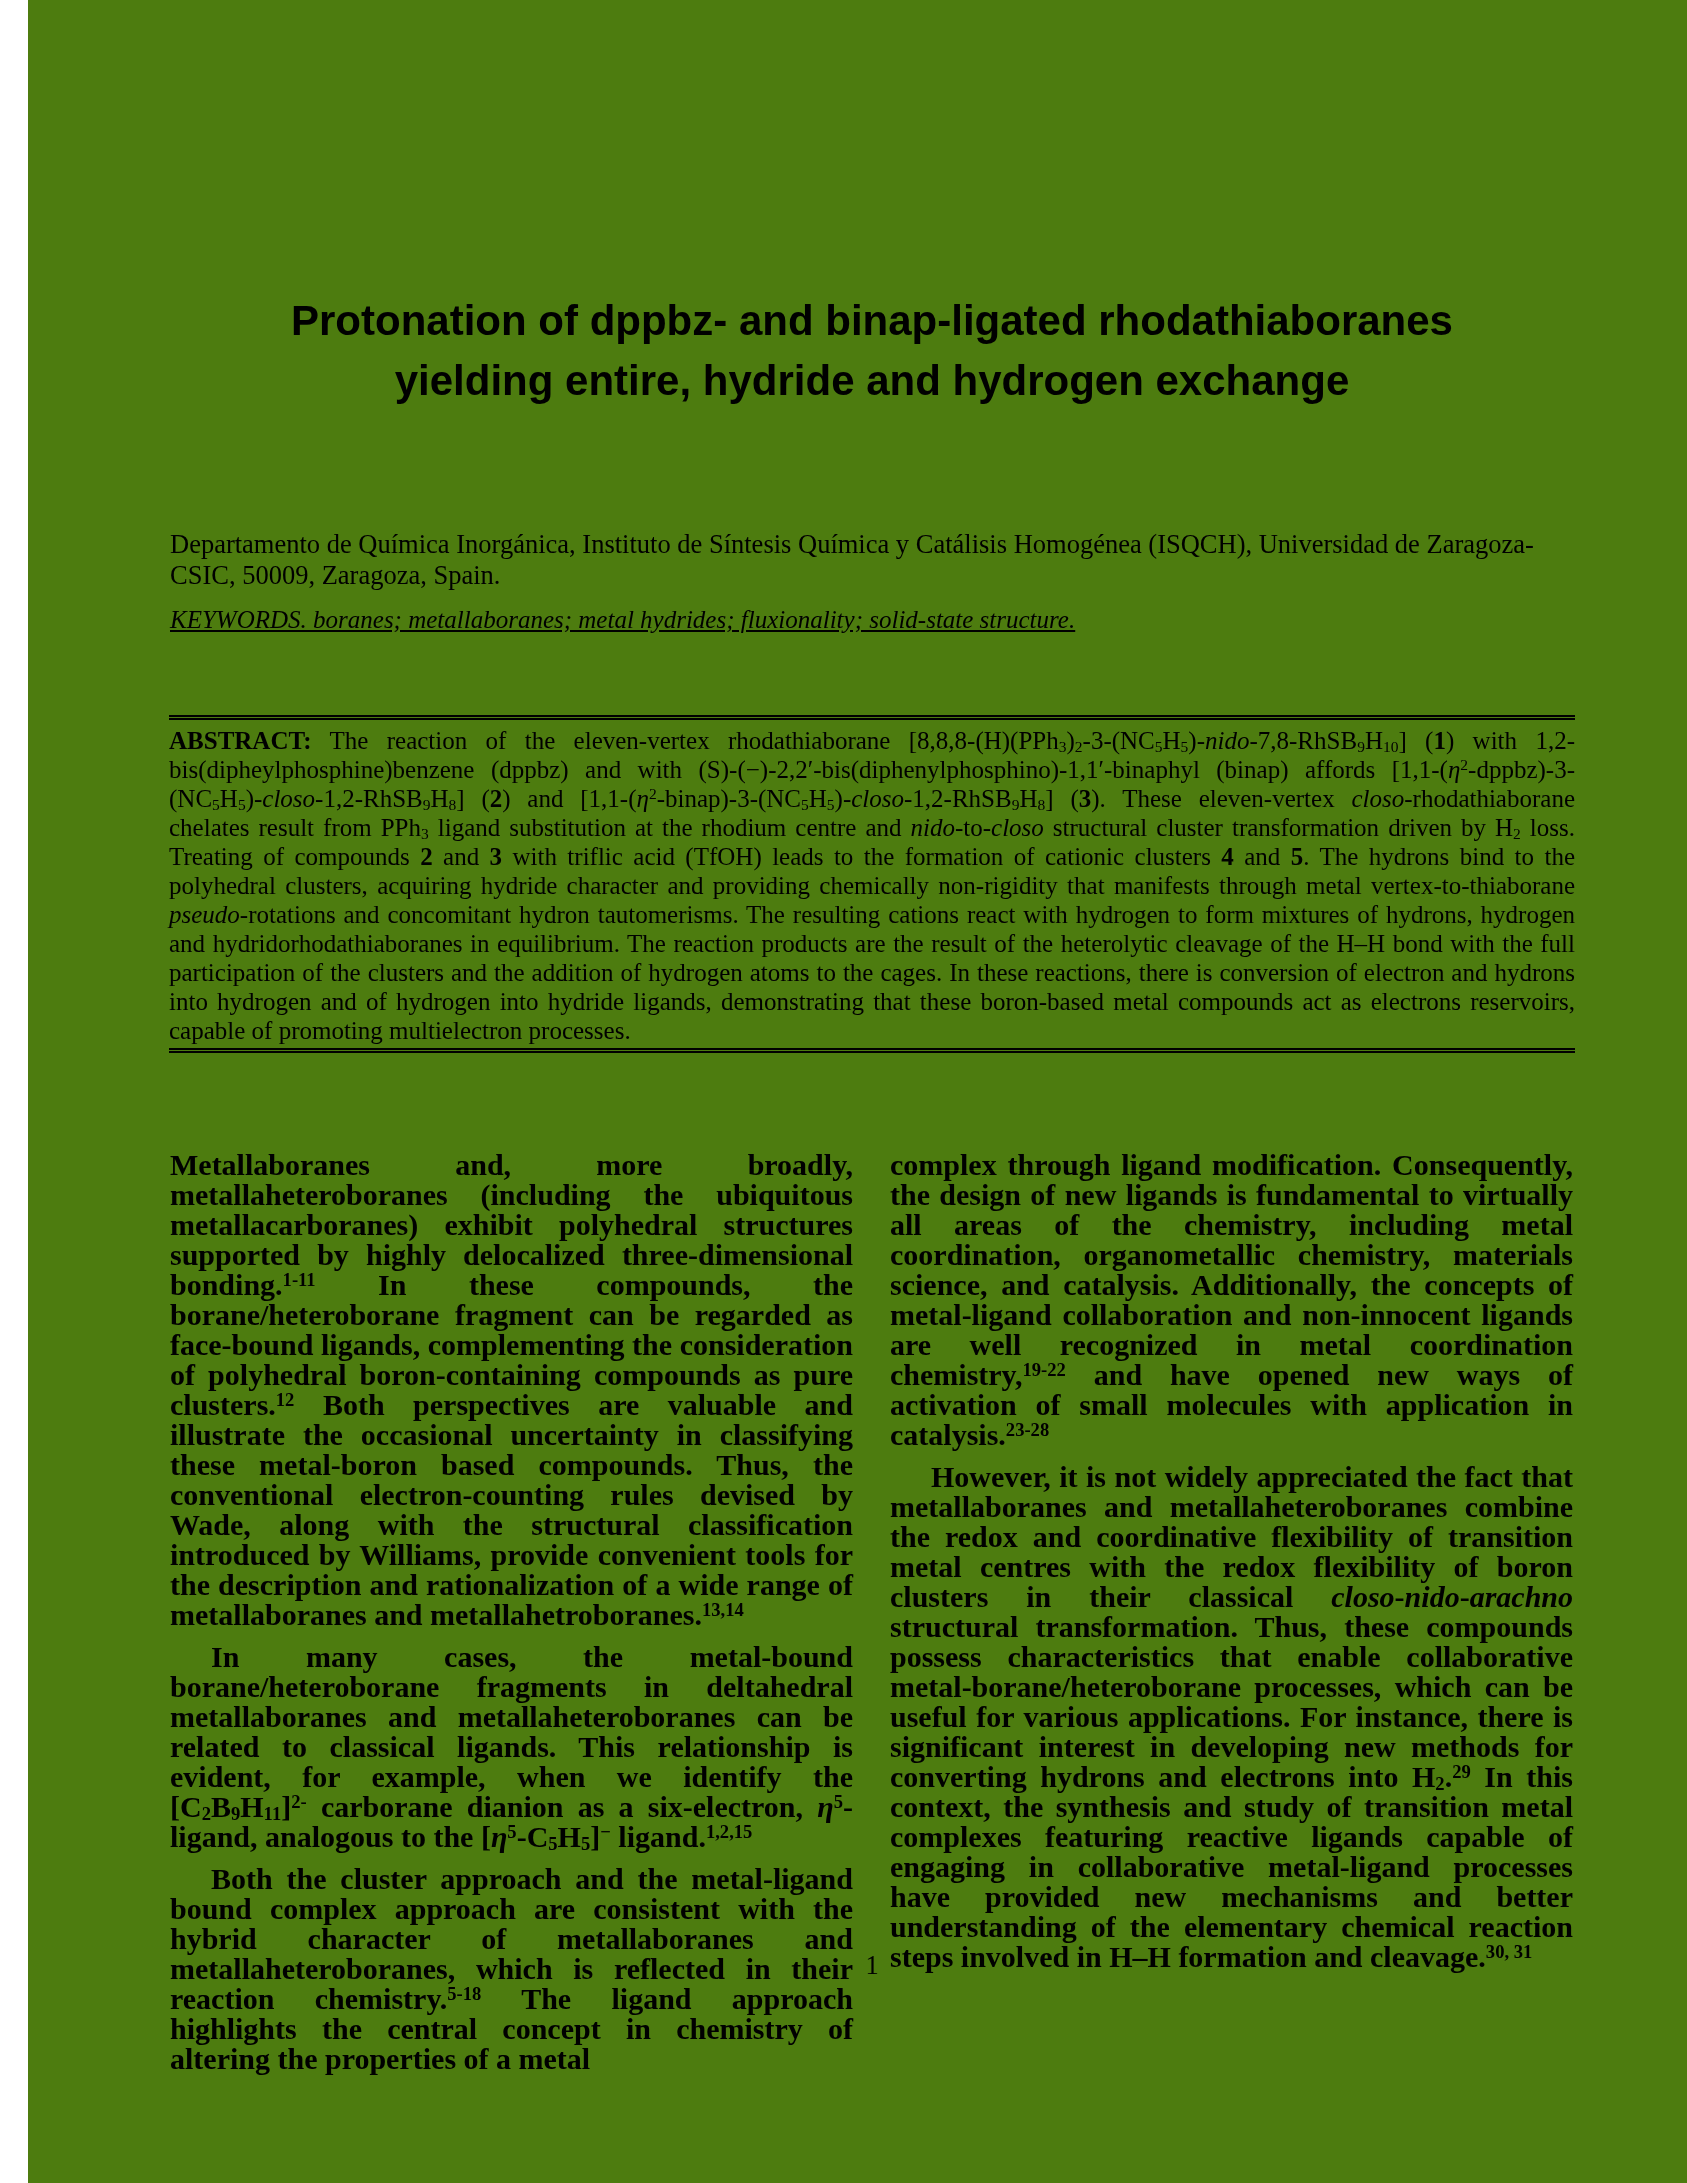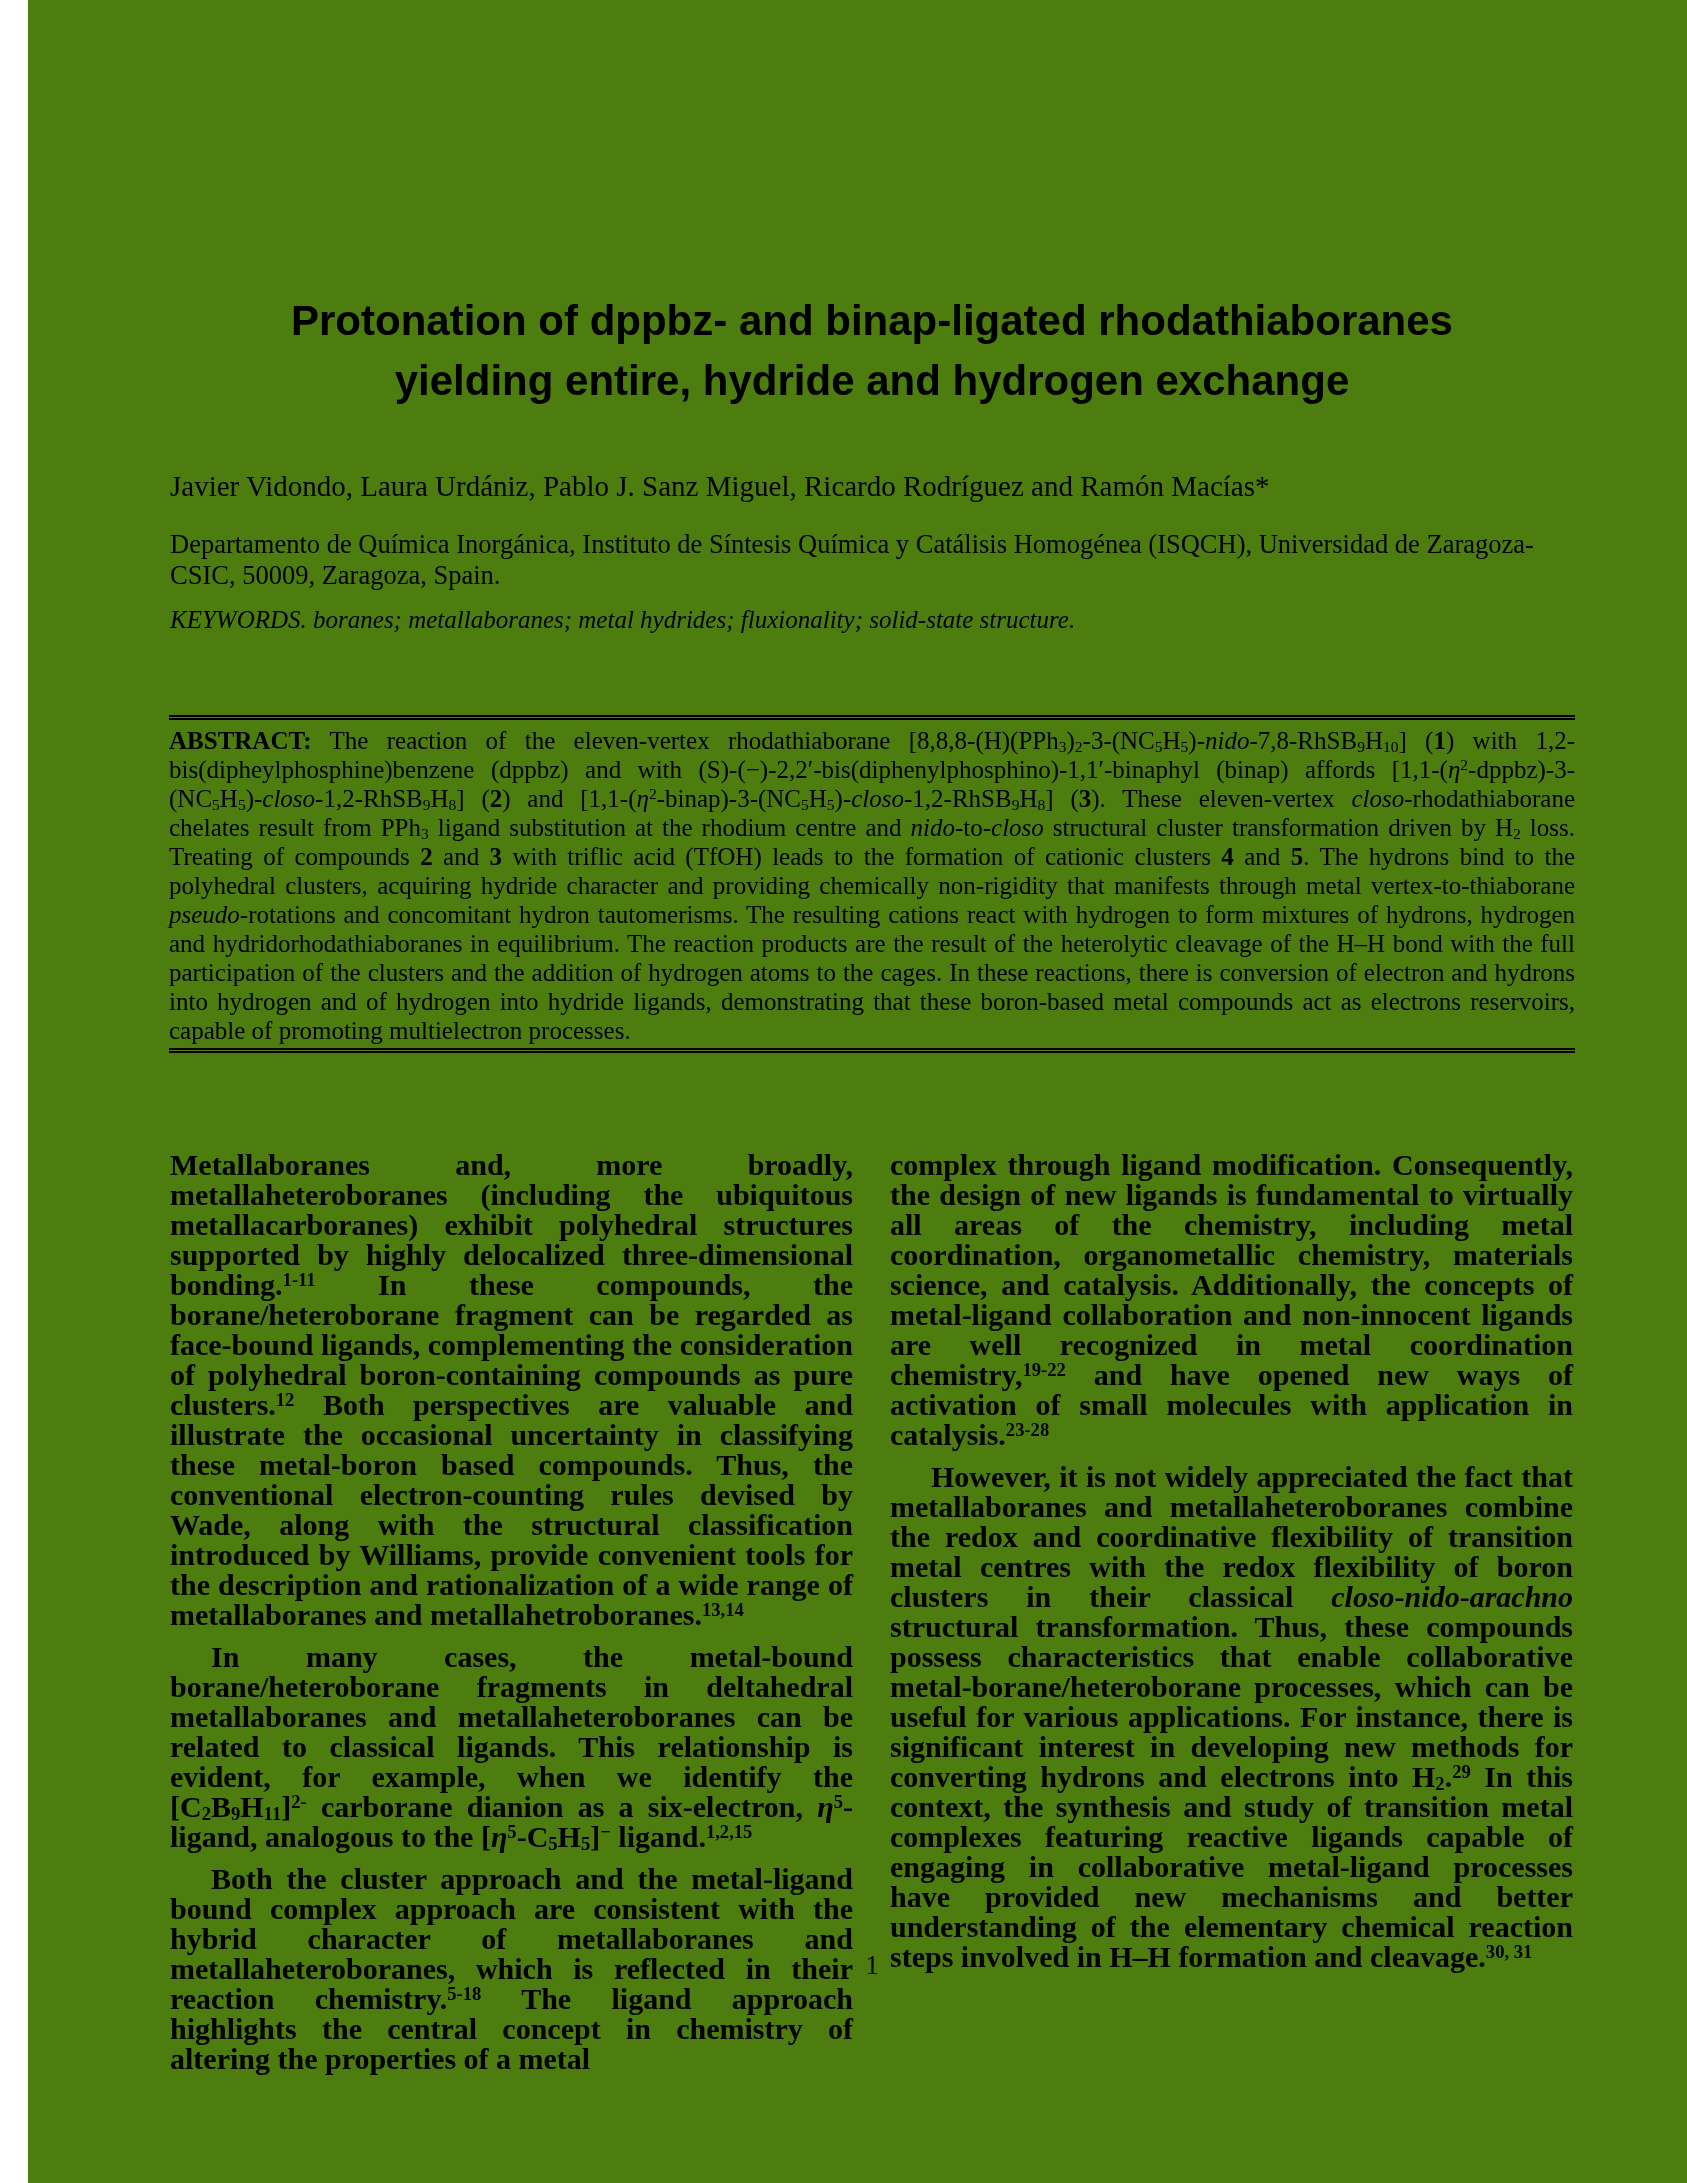--- a/index.html
+++ b/index.html
@@ -46,20 +46,21 @@
     line-height: 31px;
   }
   .keywords {
     position: absolute;
     top: 605px;
     left: 142px;
     width: 1403px;
     font-style: italic;
     font-size: 25px;
     line-height: 30px;
+    text-decoration: underline;
   }
   .supporting {
     position: absolute;
     top: 662px;
     left: 142px;
     width: 1403px;
     font-style: italic;
     font-size: 25px;
     line-height: 30px;
   }
@@ -137,21 +138,20 @@
 </head>
 <body>
 
 <div class="page">
 
   <div class="title-block">
     <div>Protonation of dppbz- and binap-ligated rhodathiaboranes</div>
     <div>yielding entire, hydride and hydrogen exchange</div>
   </div>
 
-  <div class="authors">Javier Vidondo, Laura Urdániz, Pablo J. Sanz Miguel, Ricardo Rodríguez and Ramón Macías*</div>
 
   <div class="affiliation">Departamento de Química Inorgánica, Instituto de Síntesis Química y Catálisis Homogénea (ISQCH), Universidad de Zaragoza-CSIC, 50009, Zaragoza, Spain.</div>
 
   <div class="keywords">KEYWORDS. boranes; metallaboranes; metal hydrides; fluxionality; solid-state structure.</div>
 
 
   <div class="abstract-box">
     <p class="abstract-text"><span class="abstract-label">ABSTRACT:</span> <span>The reaction of the eleven-vertex rhodathiaborane [8,8,8-(H)(PPh<sub>3</sub>)<sub>2</sub>-3-(NC<sub>5</sub>H<sub>5</sub>)-<i>nido</i>-7,8-RhSB<sub>9</sub>H<sub>10</sub>] (<b>1</b>) with 1,2-bis(dipheylphosphine)benzene (dppbz) and with (S)-(−)-2,2′-bis(diphenylphosphino)-1,1′-binaphyl (binap) affords [1,1-(<i>η</i><sup>2</sup>-dppbz)-3-(NC<sub>5</sub>H<sub>5</sub>)-<i>closo</i>-1,2-RhSB<sub>9</sub>H<sub>8</sub>] (<b>2</b>) and [1,1-(<i>η</i><sup>2</sup>-binap)-3-(NC<sub>5</sub>H<sub>5</sub>)-<i>closo</i>-1,2-RhSB<sub>9</sub>H<sub>8</sub>] (<b>3</b>). These eleven-vertex <i>closo</i>-rhodathiaborane chelates result from PPh<sub>3</sub> ligand substitution at the rhodium centre and <i>nido</i>-to-<i>closo</i> structural cluster transformation driven by H<sub>2</sub> loss. Treating of compounds <b>2</b> and <b>3</b> with triflic acid (TfOH) leads to the formation of cationic clusters <b>4</b> and <b>5</b>. The hydrons bind to the polyhedral clusters, acquiring hydride character and providing chemically non-rigidity that manifests through metal vertex-to-thiaborane <i>pseudo</i>-rotations and concomitant hydron tautomerisms. The resulting cations react with hydrogen to form mixtures of hydrons, hydrogen and hydridorhodathiaboranes in equilibrium. The reaction products are the result of the heterolytic cleavage of the H–H bond with the full participation of the clusters and the addition of hydrogen atoms to the cages. In these reactions, there is conversion of electron and hydrons into hydrogen and of hydrogen into hydride ligands, demonstrating that these boron-based metal compounds act as electrons reservoirs, capable of promoting multielectron processes.</span></p>
   </div>
 

